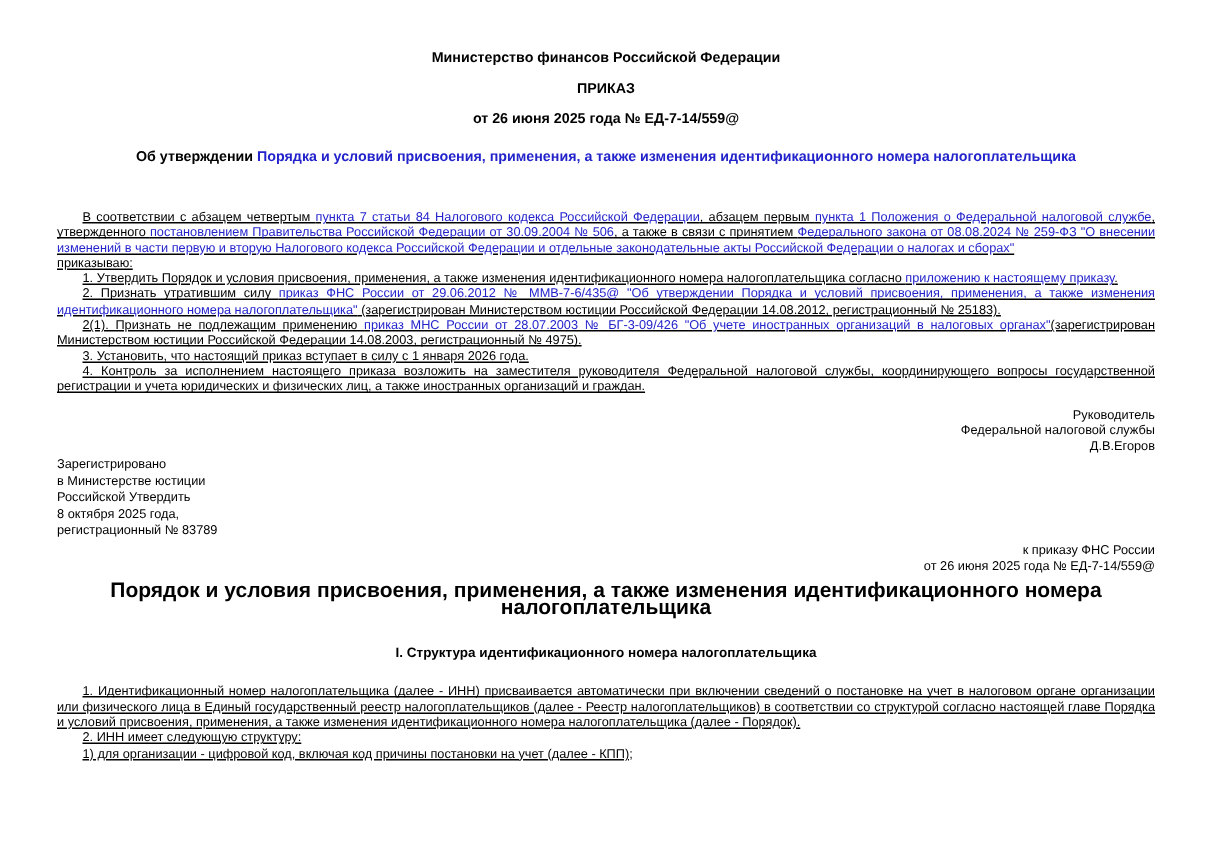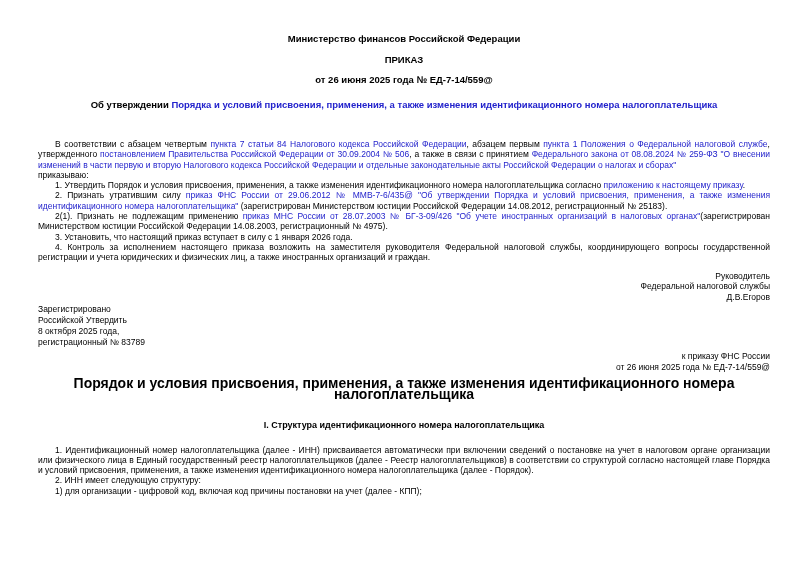--- a/index.html
+++ b/index.html
@@ -12,21 +12,21 @@
   }
   .page { width: 807px; height: 571px; padding: 33px 37px 0 38px; background: #ffffff; }
   .c { text-align: center; }
   .r { text-align: right; }
   .j { text-align: justify; }
   .b { font-weight: bold; }
   .hdr { font-size: 9.5px; line-height: 11px; }
   .doc-type { margin-top: 10px; }
   .doc-date { margin-top: 9px; }
   .doc-title { margin-top: 14px; font-size: 9.5px; line-height: 11px; font-weight: bold; }
-  .body-text { font-size: 8.5px; line-height: 10.3px; }
+  .body-text { font-size: 8.5px; line-height: 10.3px; text-decoration: underline; }
   .indent { text-indent: 17px; }
   .preamble { margin-top: 29px; }
   .signature { margin-top: 8px; font-size: 8.5px; line-height: 10.6px; }
   .registration { margin-top: 2px; font-size: 8.5px; line-height: 10.8px; }
   .appendix-ref { margin-top: 3px; font-size: 8.5px; line-height: 11px; }
   .appendix-title { margin-top: 5px; font-size: 14px; line-height: 11px; font-weight: bold; }
   .section-heading { margin-top: 20px; font-size: 9px; line-height: 11px; font-weight: bold; }
   .appendix-body { margin-top: 14px; }
   .lnk { color: var(--link-color, #2323cc); cursor: pointer; }
 </style>
@@ -51,20 +51,21 @@
   <p class="body-text j indent"><span>4. Контроль за исполнением настоящего приказа возложить на заместителя руководителя Федеральной налоговой службы, координирующего вопросы государственной регистрации и учета юридических и физических лиц, а также иностранных организаций и граждан.</span></p>
 
   <div class="signature r">
     <div>Руководитель</div>
     <div>Федеральной налоговой службы</div>
     <div>Д.В.Егоров</div>
   </div>
 
   <div class="registration">
     <div>Зарегистрировано</div>
+    <div>в Министерстве юстиции</div>
     <div>Российской Утвердить</div>
     <div>8 октября 2025 года,</div>
     <div>регистрационный № 83789</div>
   </div>
 
   <div class="appendix-ref r">
     <div>к приказу ФНС России</div>
     <div>от 26 июня 2025 года № ЕД-7-14/559@</div>
   </div>
 

